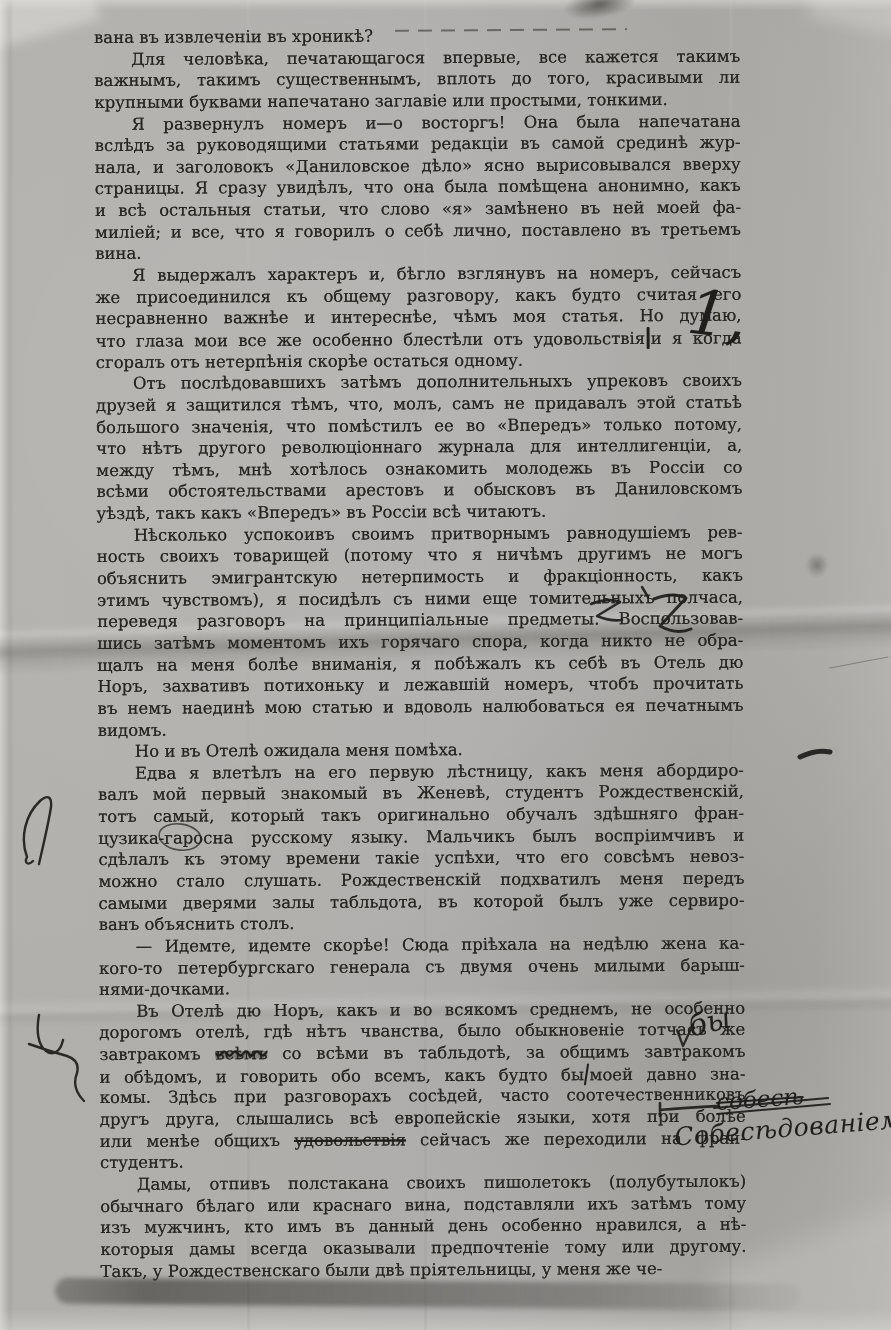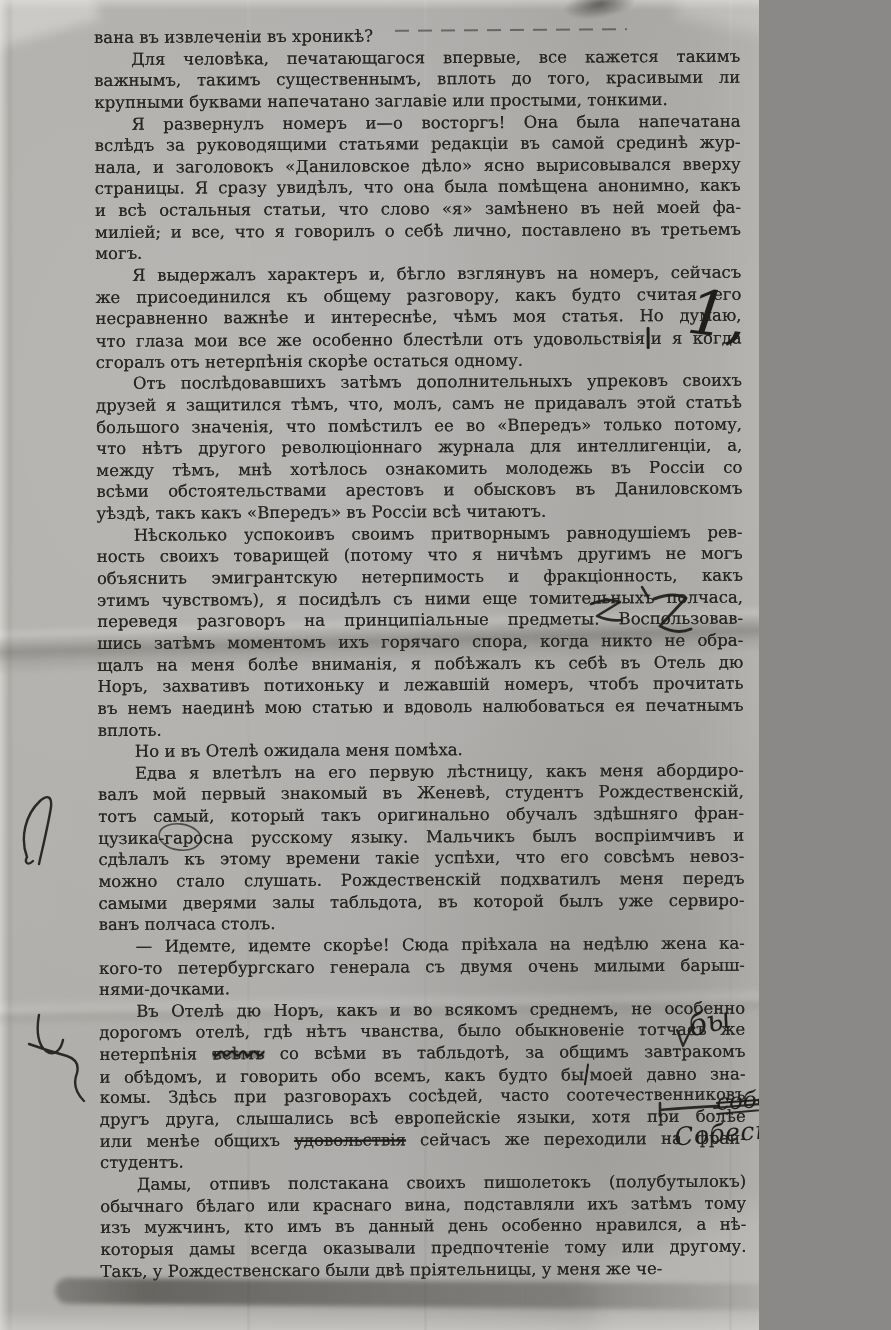--- a/index.html
+++ b/index.html
@@ -1,17 +1,17 @@
 <!DOCTYPE html>
 <html style="--paper: #adacaa; --ink: #262521; --hand: #1f1e1c;"><head>
 <meta charset="utf-8">
 <style>
   :root{ --paper:#adacaa; --ink:#262521; --hand:#1f1e1c; }
   html,body{margin:0;padding:0;background:#8a8987;}
-  .page{position:relative;width:759px;height:1330px;overflow:hidden;
+  .page{position:relative;width:891px;height:1330px;overflow:hidden;
     background:
       radial-gradient(130% 80% at 38% 30%, rgba(255,255,255,.10), rgba(0,0,0,0) 62%),
       radial-gradient(60% 40% at 85% 75%, rgba(60,58,54,.08), rgba(0,0,0,0) 70%),
       linear-gradient(90deg,#b1b0ac 0%,#aeadab 52%,#a6a5a2 78%,#abaaa7 92%,#b3b2af 100%),
       var(--paper);
     font-family:"DejaVu Serif",serif;}
   .decor{position:absolute;pointer-events:none;}
   .corner-tl{left:-36px;top:-26px;width:130px;height:64px;background:#d8d7d4;opacity:.65;transform:rotate(-16deg);filter:blur(6px);}
   .corner-tr{right:-30px;top:-22px;width:110px;height:50px;background:#cfcecb;opacity:.5;transform:rotate(12deg);filter:blur(7px);}
   .corner-br{right:-60px;bottom:-50px;width:220px;height:150px;background:#c6c5c2;opacity:.45;transform:rotate(-20deg);filter:blur(12px);}
@@ -76,21 +76,21 @@
       <div class="line last"><span>вана въ извлеченіи въ хроникѣ?</span></div>
       <div class="line indent"><span>Для человѣка, печатающагося впервые, все кажется такимъ</span></div>
       <div class="line"><span>важнымъ, такимъ существеннымъ, вплоть до того, красивыми ли</span></div>
       <div class="line last"><span>крупными буквами напечатано заглавіе или простыми, тонкими.</span></div>
       <div class="line indent"><span>Я развернулъ номеръ и—о восторгъ! Она была напечатана</span></div>
       <div class="line"><span>вслѣдъ за руководящими статьями редакціи въ самой срединѣ жур-</span></div>
       <div class="line"><span>нала, и заголовокъ «Даниловское дѣло» ясно вырисовывался вверху</span></div>
       <div class="line"><span>страницы. Я сразу увидѣлъ, что она была помѣщена анонимно, какъ</span></div>
       <div class="line"><span>и всѣ остальныя статьи, что слово «я» замѣнено въ ней моей фа-</span></div>
       <div class="line"><span>миліей; и все, что я говорилъ о себѣ лично, поставлено въ третьемъ</span></div>
-      <div class="line last"><span>могъ.</span></div>
+      <div class="line last"><span>вина.</span></div>
       <div class="line indent"><span>Я выдержалъ характеръ и, бѣгло взглянувъ на номеръ, сейчасъ</span></div>
       <div class="line"><span>же присоединился къ общему разговору, какъ будто считая его</span></div>
       <div class="line"><span>несравненно важнѣе и интереснѣе, чѣмъ моя статья. Но думаю,</span></div>
       <div class="line"><span>что глаза мои все же особенно блестѣли отъ удовольствія</span><span class="caret"></span><span>и я когда</span></div>
       <div class="line last"><span>сгоралъ отъ нетерпѣнія скорѣе остаться одному.</span></div>
       <div class="line indent"><span>Отъ послѣдовавшихъ затѣмъ дополнительныхъ упрековъ своихъ</span></div>
       <div class="line"><span>друзей я защитился тѣмъ, что, молъ, самъ не придавалъ этой статьѣ</span></div>
       <div class="line"><span>большого значенія, что помѣстилъ ее во «Впередъ» только потому,</span></div>
       <div class="line"><span>что нѣтъ другого революціоннаго журнала для интеллигенціи, а,</span></div>
       <div class="line"><span>между тѣмъ, мнѣ хотѣлось ознакомить молодежь въ Россіи со</span></div>
@@ -98,36 +98,36 @@
       <div class="line last"><span>уѣздѣ, такъ какъ «Впередъ» въ Россіи всѣ читаютъ.</span></div>
       <div class="line indent"><span>Нѣсколько успокоивъ своимъ притворнымъ равнодушіемъ рев-</span></div>
       <div class="line"><span>ность своихъ товарищей (потому что я ничѣмъ другимъ не могъ</span></div>
       <div class="line"><span>объяснить эмигрантскую нетерпимость и фракціонность, какъ</span></div>
       <div class="line"><span>этимъ чувствомъ), я посидѣлъ съ ними еще томительныхъ полчаса,</span></div>
       <div class="line"><span>переведя разговоръ на принципіальные предметы. Воспользовав-</span></div>
       <div class="line"><span>шись затѣмъ моментомъ ихъ горячаго спора, когда никто не обра-</span></div>
       <div class="line"><span>щалъ на меня болѣе вниманія, я побѣжалъ къ себѣ въ Отель дю</span></div>
       <div class="line"><span>Норъ, захвативъ потихоньку и лежавшій номеръ, чтобъ прочитать</span></div>
       <div class="line"><span>въ немъ наединѣ мою статью и вдоволь налюбоваться ея печатнымъ</span></div>
-      <div class="line last"><span>вплоть.</span></div>
+      <div class="line last"><span>видомъ.</span></div>
       <div class="line indent last"><span>Но и въ Отелѣ ожидала меня помѣха.</span></div>
       <div class="line indent"><span>Едва я влетѣлъ на его первую лѣстницу, какъ меня абордиро-</span></div>
       <div class="line"><span>валъ мой первый знакомый въ Женевѣ, студентъ Рождественскій,</span></div>
       <div class="line"><span>тотъ самый, который такъ оригинально обучалъ здѣшняго фран-</span></div>
       <div class="line"><span>цузика-гаросна русскому языку. Мальчикъ былъ воспріимчивъ и</span></div>
       <div class="line"><span>сдѣлалъ къ этому времени такіе успѣхи, что его совсѣмъ невоз-</span></div>
       <div class="line"><span>можно стало слушать. Рождественскій подхватилъ меня передъ</span></div>
       <div class="line"><span>самыми дверями залы табльдота, въ которой былъ уже сервиро-</span></div>
-      <div class="line last"><span>ванъ полчаса столъ.</span></div>
+      <div class="line last"><span>ванъ объяснить столъ.</span></div>
       <div class="line indent"><span>— Идемте, идемте скорѣе! Сюда пріѣхала на недѣлю жена ка-</span></div>
       <div class="line"><span>кого-то петербургскаго генерала съ двумя очень милыми барыш-</span></div>
       <div class="line last"><span>нями-дочками.</span></div>
       <div class="line indent"><span>Въ Отелѣ дю Норъ, какъ и во всякомъ среднемъ, не особенно</span></div>
       <div class="line"><span>дорогомъ отелѣ, гдѣ нѣтъ чванства, было обыкновеніе тотчасъ же</span></div>
-      <div class="line"><span>нетерпѣнія </span><span class="strike scribble">всѣмъ</span><span> со всѣми въ табльдотѣ, за общимъ завтракомъ</span></div>
+      <div class="line"><span>завтракомъ </span><span class="strike scribble">всѣмъ</span><span> со всѣми въ табльдотѣ, за общимъ завтракомъ</span></div>
       <div class="line"><span>и обѣдомъ, и говорить обо всемъ, какъ будто бы</span><span class="caret slant"></span><span>моей давно зна-</span></div>
       <div class="line"><span>комы. Здѣсь при разговорахъ сосѣдей, часто соотечественниковъ</span></div>
       <div class="line"><span>другъ друга, слышались всѣ европейскіе языки, хотя при болѣе</span></div>
       <div class="line"><span>или менѣе общихъ </span><span class="strike">удовольствія</span><span> сейчасъ же переходили на фран-</span></div>
       <div class="line last"><span>студентъ.</span></div>
       <div class="line indent"><span>Дамы, отпивъ полстакана своихъ пишолетокъ (полубутылокъ)</span></div>
       <div class="line"><span>обычнаго бѣлаго или краснаго вина, подставляли ихъ затѣмъ тому</span></div>
       <div class="line"><span>изъ мужчинъ, кто имъ въ данный день особенно нравился, а нѣ-</span></div>
       <div class="line"><span>которыя дамы всегда оказывали предпочтеніе тому или другому.</span></div>
       <div class="line last"><span>Такъ, у Рождественскаго были двѣ пріятельницы, у меня же че-</span></div>

